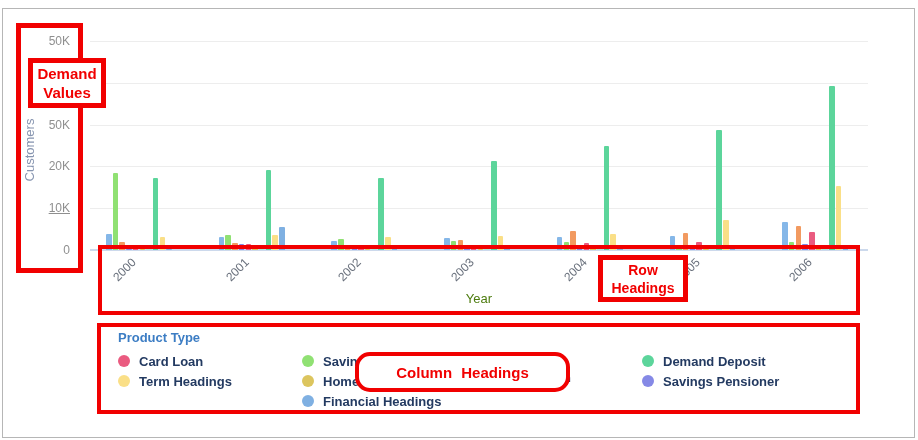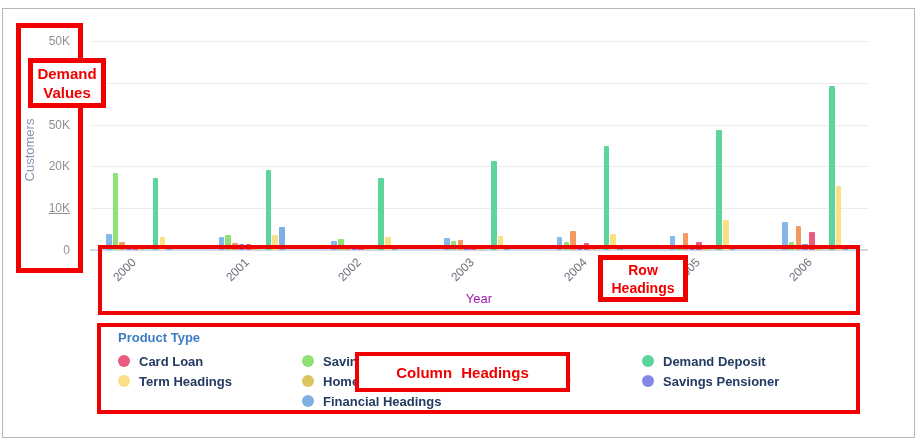--- a/index.html
+++ b/index.html
@@ -11,21 +11,21 @@
   .gridline{position:absolute;left:90px;width:778px;height:1px;background:#ededed;}
   .baseline{position:absolute;left:90px;top:249px;width:778px;height:2px;background:#ccd9ec;}
   .ytick{position:absolute;left:26px;width:44px;text-align:right;font-size:12px;color:#8f8f8f;
          transform:translateY(-50%);}
   .yaxis-title{position:absolute;left:29px;top:150px;transform:translate(-50%,-50%) rotate(-90deg);
          color:#8795b0;font-size:13px;white-space:nowrap;}
   .bar{position:absolute;width:5.5px;border-radius:1px 1px 0 0;}
   .xlabel{position:absolute;font-size:12px;color:#69707c;white-space:nowrap;
          transform:rotate(-45deg);transform-origin:left bottom;}
   .xaxis-title{position:absolute;left:90px;top:291px;width:778px;text-align:center;
-         color:#a21caf;font-size:13px;}
+         color:#4d7c0f;font-size:13px;}
 
   
   .legend-title{position:absolute;left:118px;top:330px;color:#3c7dc4;font-weight:bold;font-size:13px;}
   .legend-col{position:absolute;top:351px;}
   .legend-col.c1{left:118px;} .legend-col.c2{left:302px;} .legend-col.c4{left:642px;}
   .legend-item{height:20px;display:flex;align-items:center;gap:9px;}
   .dot{width:12px;height:12px;border-radius:50%;flex:0 0 auto;}
   .legend-label{font-weight:bold;font-size:13px;color:#233a61;white-space:nowrap;}
   .legend-frag{position:absolute;left:563px;top:370px;font-weight:bold;font-size:13px;color:#233a61;}
 
@@ -33,21 +33,21 @@
   .ann{position:absolute;box-sizing:border-box;border:4px solid #f10000;z-index:5;}
   .ann.thick{border-width:5px;}
   .ann-box{position:absolute;box-sizing:border-box;border:4px solid #f10000;background:#fff;z-index:6;
            display:flex;flex-direction:column;align-items:center;justify-content:center;
            color:#f10000;font-weight:bold;text-align:center;}
   .ann-left   {left:16px;top:23px;width:67px;height:250px;}
   .ann-tv     {left:28px;top:58px;width:78px;height:50px;border-width:5px;font-size:15px;line-height:19px;}
   .ann-xaxis  {left:98px;top:245px;width:762px;height:70px;}
   .ann-rh     {left:598px;top:255px;width:90px;height:47px;border-width:5px;font-size:14px;line-height:18px;}
   .ann-legend {left:97px;top:323px;width:763px;height:91px;}
-  .ann-ch     {left:355px;top:352px;width:215px;height:40px;font-size:15px;word-spacing:5px;}
+  .ann-ch     {left:355px;top:352px;width:215px;height:40px;font-size:15px;word-spacing:5px;border-radius:15px;}
 </style>
 </head>
 <body>
 
 <div class="screen">
   <div class="frame"></div>
 
   <div id="plot">
     <div class="yaxis-title">Customers</div>
     <div class="baseline"></div>

